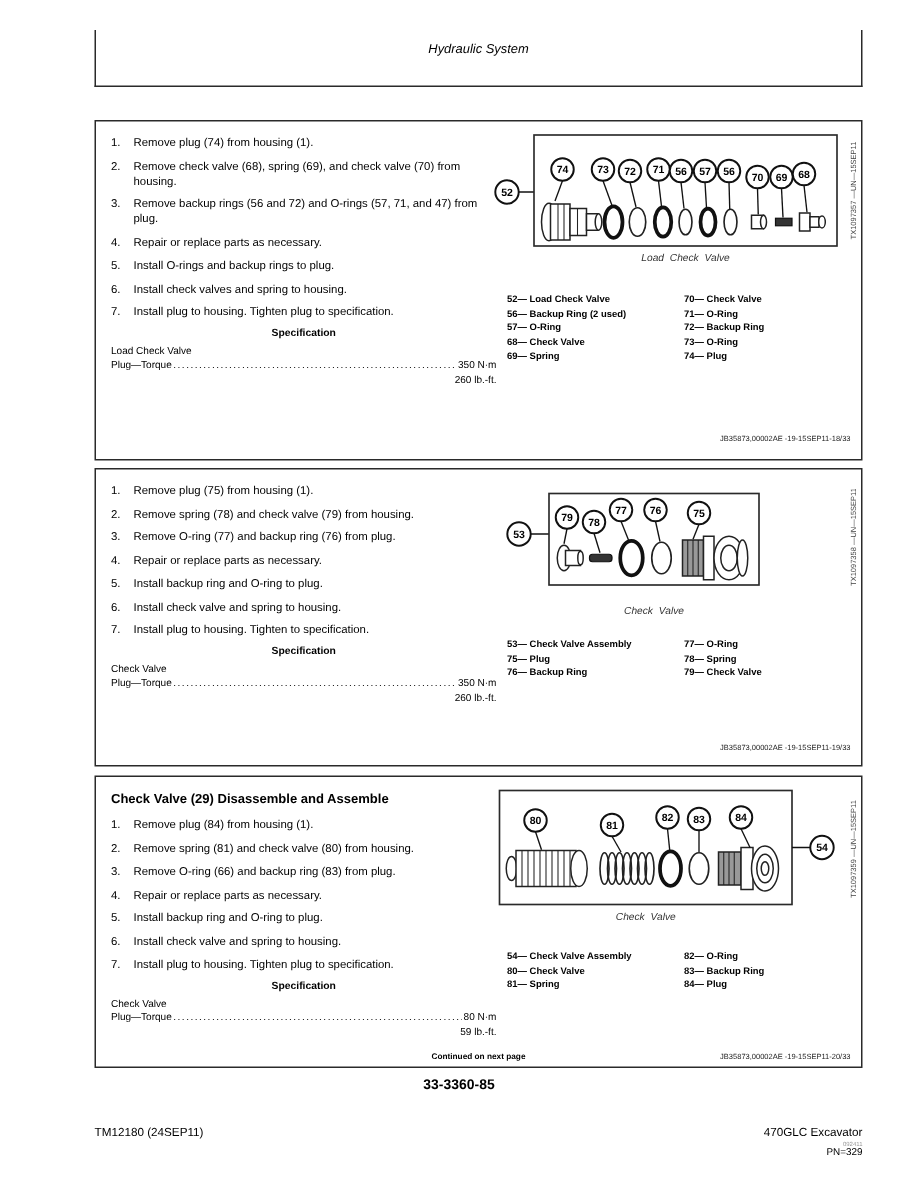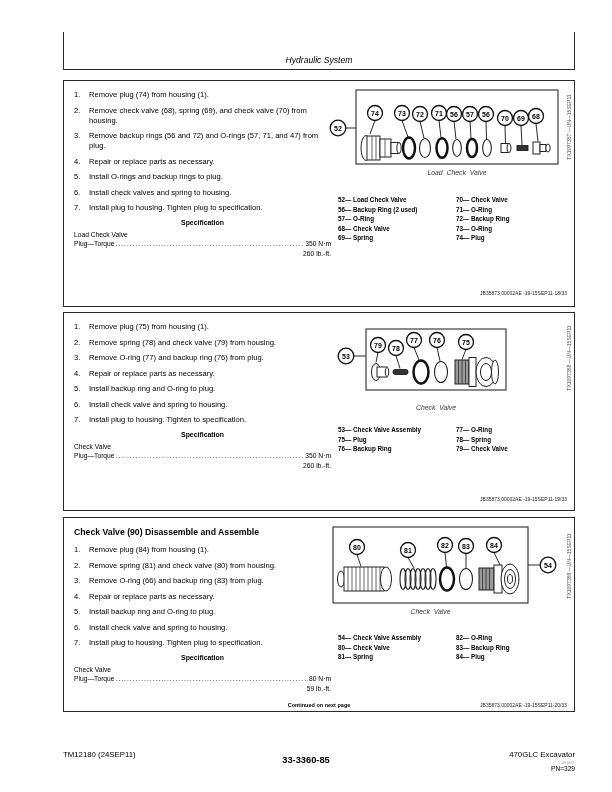--- a/index.html
+++ b/index.html
@@ -1,21 +1,21 @@
 <!DOCTYPE html>
 <html><head>
 <meta charset="utf-8">
 <style>
   html,body{margin:0;padding:0}
   body{width:612px;height:792px;position:relative;background:#fff;color:#000;
        font-family:"Liberation Sans",sans-serif;overflow:hidden}
 
-  .hdr{position:absolute;left:63px;top:32px;width:512px;height:38px;box-sizing:border-box;
+  .hdr{position:absolute;left:63px;top:20px;width:512px;height:38px;box-sizing:border-box;
        border-left:1.2px solid #2a2a2a;border-right:1.2px solid #2a2a2a;border-bottom:1.2px solid #2a2a2a;
-       display:flex;justify-content:center;align-items:flex-end;padding-bottom:4px;
+       display:flex;justify-content:center;align-items:flex-end;padding-bottom:20px;
        font-style:italic;font-size:8.6px}
 
   .section{position:absolute;left:63px;width:512px;border:1.2px solid #2a2a2a;box-sizing:border-box;background:#fff}
   #s1{top:80px;height:227px}
   #s2{top:312px;height:199px}
   #s3{top:517px;height:195px}
 
   .col-left{position:absolute;left:10px;top:9px;width:257px}
   .sec-title{font-size:8.7px;font-weight:bold;margin-bottom:8px}
   .steps{margin:0;padding:0;list-style:none}
@@ -53,21 +53,21 @@
   svg .dk{fill:#333;stroke:#111;stroke-width:.8}
   svg .or{fill:none;stroke:#111;stroke-width:2.5}
   svg .br{fill:none;stroke:#222;stroke-width:1.1}
   svg .co{fill:#fff;stroke:#111;stroke-width:1.3}
   svg .cot{font-size:7px;font-weight:bold;text-anchor:middle;font-family:"Liberation Sans",sans-serif}
   svg .ln{stroke:#111;stroke-width:.9;fill:none}
   svg .rib{stroke:#222;stroke-width:.7}
   svg .side{font-size:5px;fill:#444;text-anchor:middle;font-family:"Liberation Sans",sans-serif}
 
   .f-left{position:absolute;left:63px;top:750px;font-size:7.8px}
-  .f-center{position:absolute;left:0;top:755px;width:612px;text-align:center;font-size:9.3px;font-weight:bold}
+  .f-center{position:absolute;left:0;top:718px;width:612px;text-align:center;font-size:9.3px;font-weight:bold}
   .f-right{position:absolute;right:37px;top:750px;font-size:7.8px;text-align:center}
   .f-code{position:absolute;right:37px;top:760px;font-size:4px;color:#999;text-align:right}
   .f-pn{position:absolute;right:37px;top:765px;font-size:6.6px;text-align:right}
 </style>
 </head>
 <body>
 
 <div class="hdr">
   <span>Hydraulic System</span>
 </div>
@@ -296,21 +296,21 @@
       <div>78— Spring</div>
       <div>79— Check Valve</div>
     </div>
   </div>
 
   <div class="ref" id="ref2">JB35873,00002AE -19-15SEP11-19/33</div>
 </div>
 
 <div class="section" id="s3">
   <div class="col-left">
-    <div class="sec-title">Check Valve (90) Disassemble and Assemble</div>
+    <div class="sec-title">Check Valve (29) Disassemble and Assemble</div>
     <ol class="steps">
       <li>
           <span class="n">1.</span>
           <span class="t">Remove plug (84) from housing (1).</span>
         </li>
       <li>
           <span class="n">2.</span>
           <span class="t">Remove spring (81) and check valve (80) from housing.</span>
         </li>
       <li>

